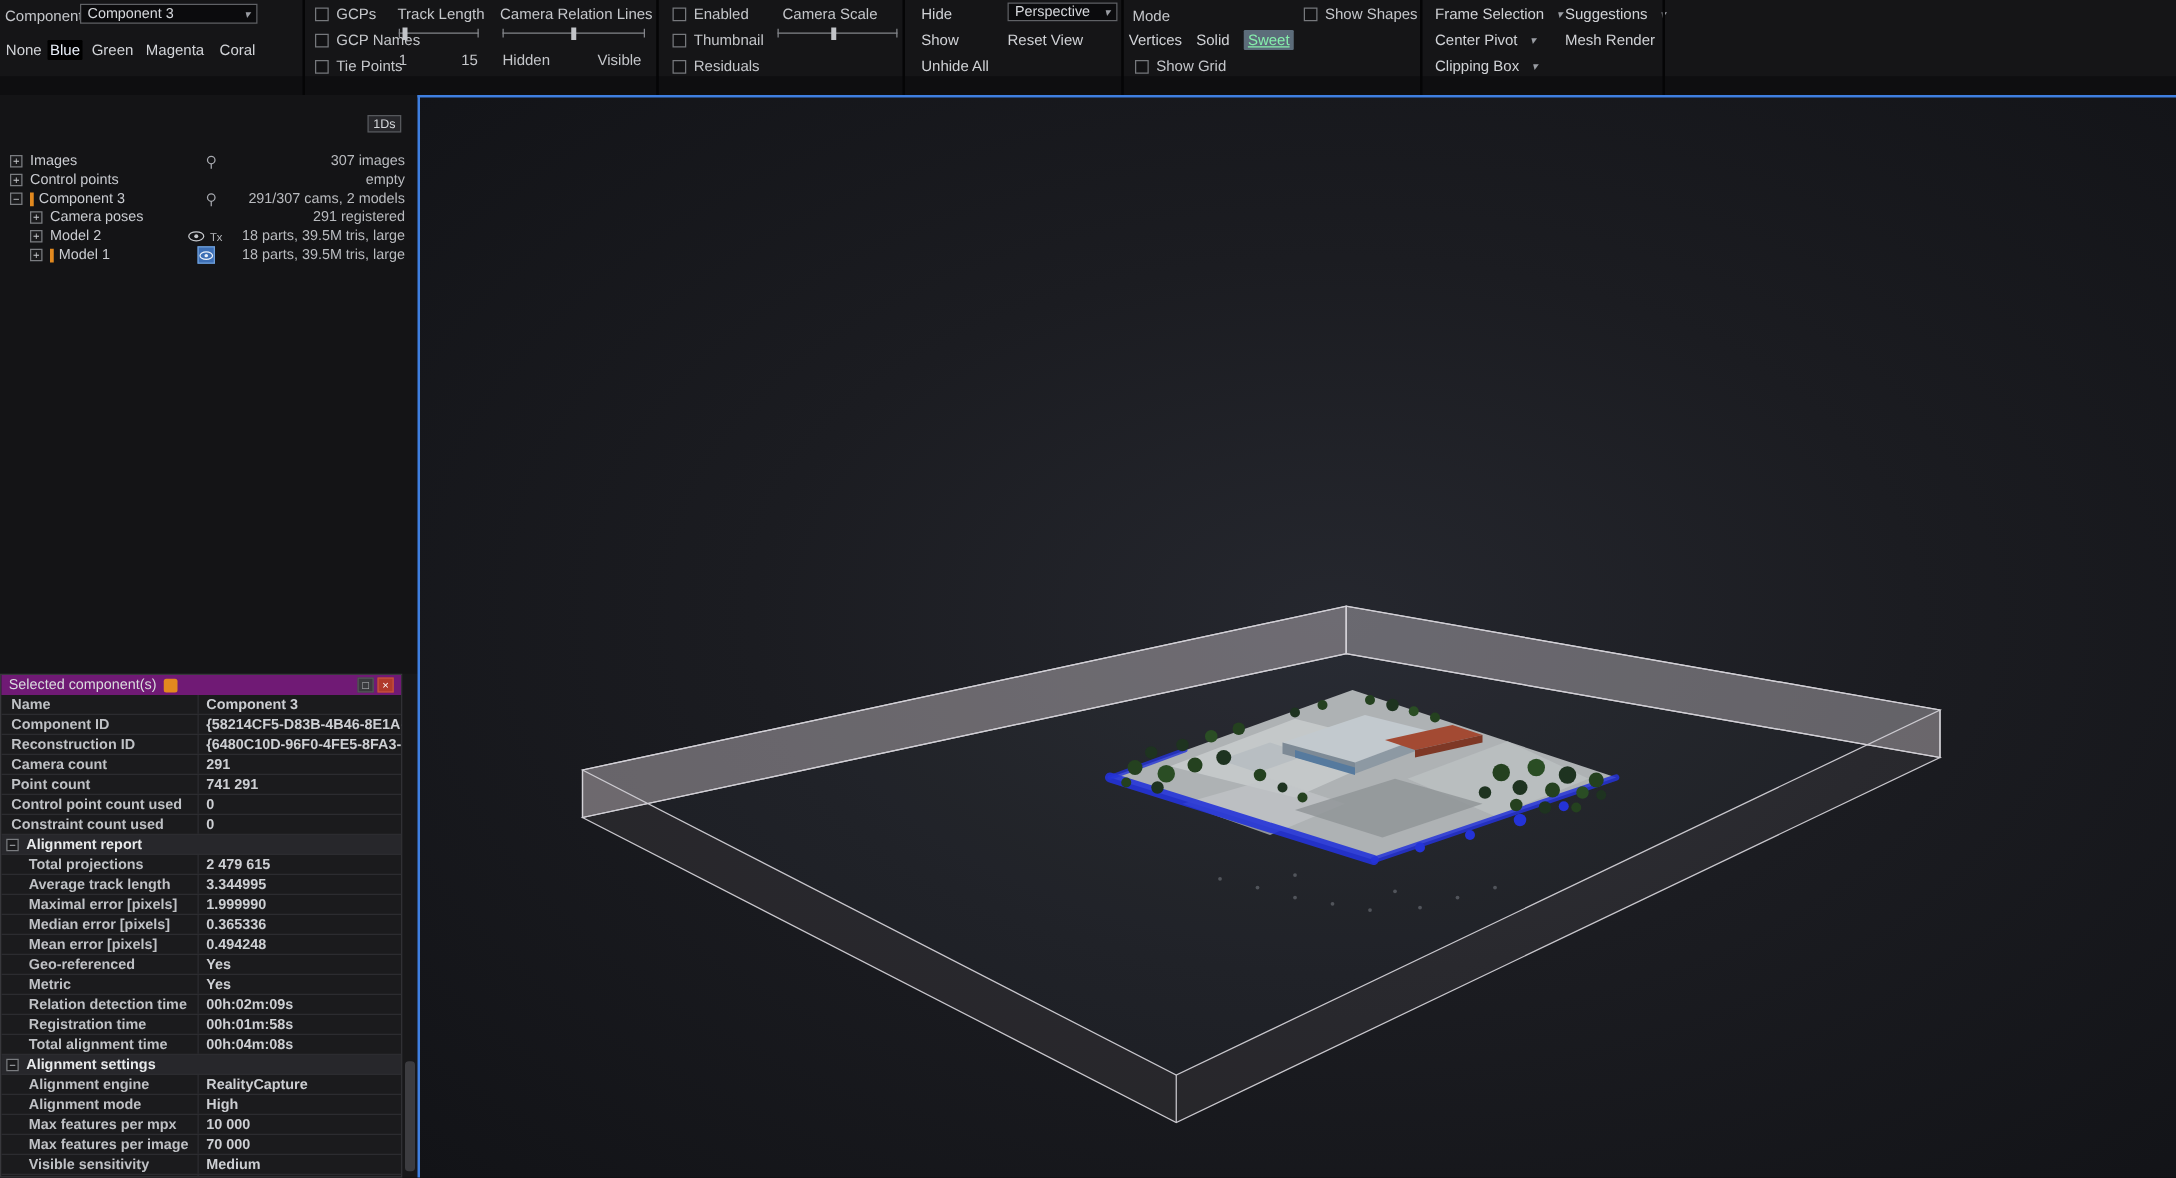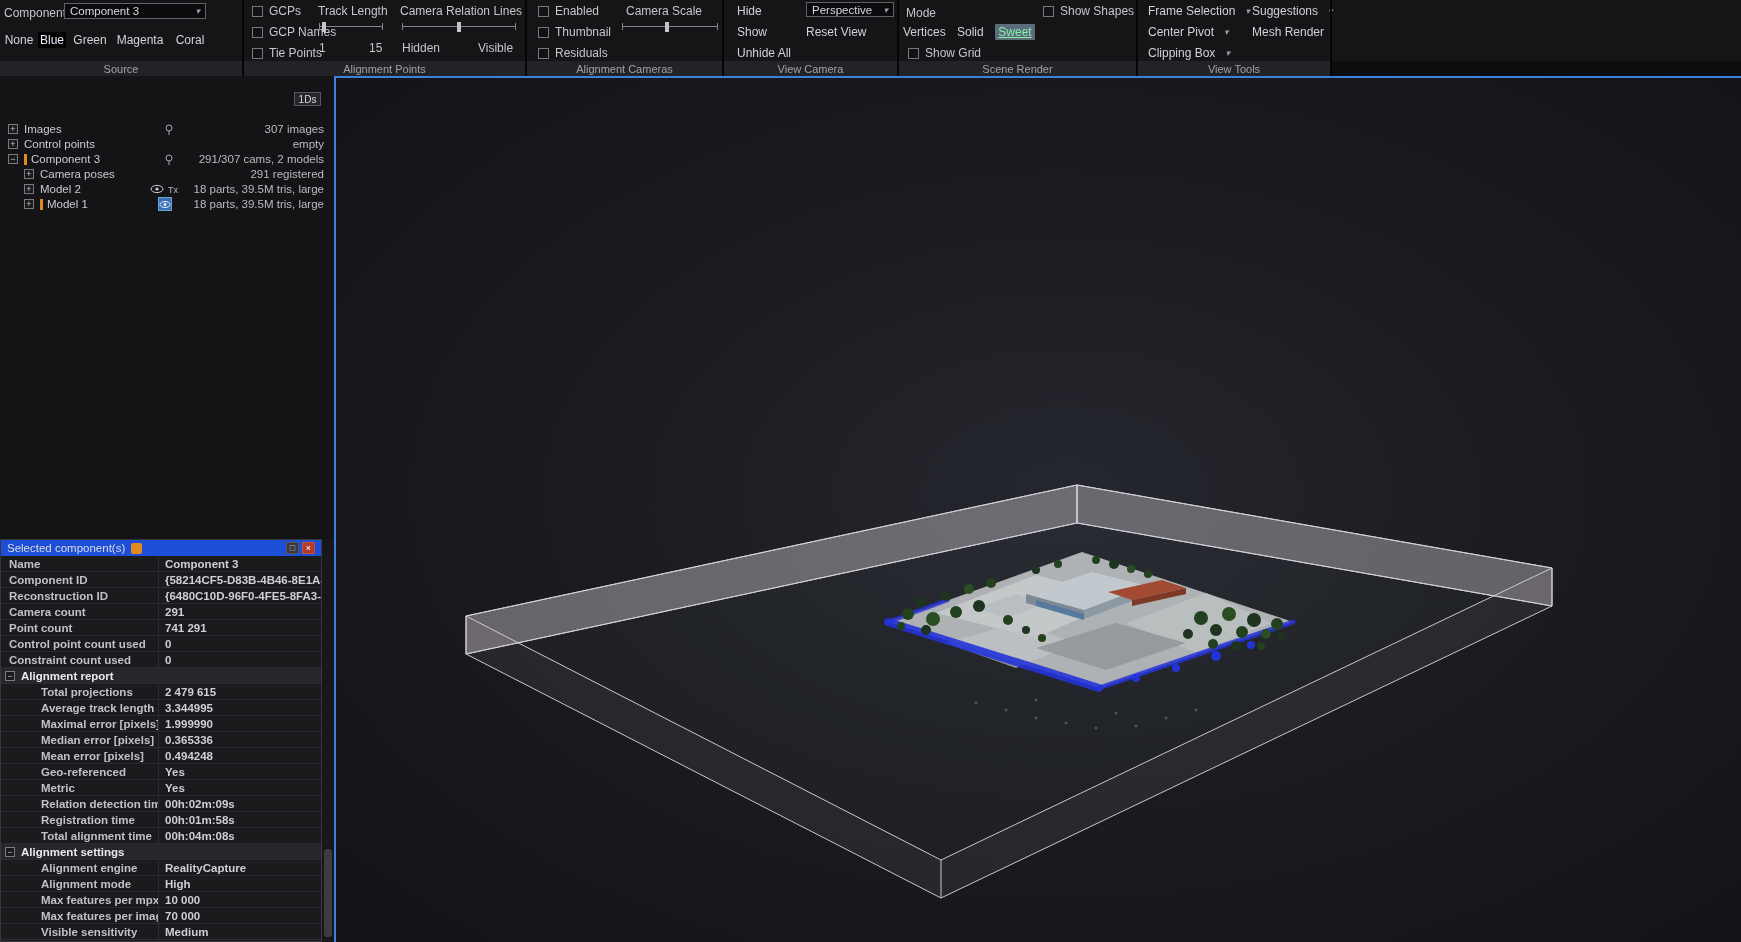--- a/index.html
+++ b/index.html
@@ -55,32 +55,32 @@
   .trow .marker { position:absolute; top:2px; width:3px; height:11px; background:#e2891f; }
   .trow .tstatus { position:absolute; right:10px; top:1px; color:#b9bbbf; white-space:nowrap; }
   .trow .ticon { position:absolute; top:2px; }
   .txt-icon { font-size:9px; color:#b9bbbf; }
   .sel-icon { position:absolute; top:0; width:14px; height:14px; background:#3d6fb5;
               border:1px solid #6f9fd8; display:flex; align-items:center; justify-content:center; }
 
   
   .props { position:absolute; left:0; top:463px; width:322px; height:403px; background:#1b1b1d;
            border:1px solid #38383c; overflow:hidden; }
-  .ptitle { height:16px; background:#1d4ed8; display:flex; align-items:center; gap:6px;
+  .ptitle { height:16px; background:#701a75; display:flex; align-items:center; gap:6px;
             padding:0 6px; font-size:11.5px; color:#dadcde; }
   .badge { width:11px; height:11px; background:#e2891f; border-radius:2px; flex:0 0 auto; }
   .wbtns { margin-left:auto; display:flex; gap:3px; }
   .wbtn { width:13px; height:12px; font-size:9px; line-height:10px; display:flex; align-items:center;
           justify-content:center; color:#bcbec2; background:#3a3a3e; border:1px solid #55575b; cursor:default; }
   .wbtn.close { color:#ffffff; background:#b03a2c; border-color:#c5503f; }
   .prow { display:flex; height:16px; border-bottom:1px solid #2c2c30; align-items:center; font-size:11.5px;font-weight:bold; }
   .prow .pl { width:158px; height:100%; padding-left:8px; border-right:1px solid #2c2c30;
               color:#bfc1c5; white-space:nowrap; overflow:hidden; display:flex; align-items:center; }
   .prow .pv { flex:1; padding-left:6px; color:#cdcfd3; white-space:nowrap; overflow:hidden; }
-  .indent .pl { padding-left:40px; }
+  .indent .pl { padding-left:22px; }
   .prow.section { background:#27272b; color:#e8eaec; font-weight:bold; gap:6px; padding-left:4px; }
   .sec-toggle { width:10px; height:10px; border:1px solid #7a7c80; background:#1a1a1c; color:#c6c8cc;
                 font-size:9px; line-height:8px; text-align:center; font-weight:normal; }
   .pscroll { position:absolute; left:322px; top:463px; width:12px; height:403px; background:#18181a; }
   .pscroll .thumb { position:absolute; left:2px; width:8px; top:310px; height:88px;
                     background:#3c3c40; border-radius:3px; }
 
   
   .viewport { position:absolute; left:334px; top:76px; width:1407px; height:866px;
               border-top:2px solid #3f7fe0; border-left:2px solid #3f7fe0;
@@ -197,28 +197,20 @@
     </div>
 
     <i class="vdiv" style="left:242px"></i>
     <i class="vdiv" style="left:525px"></i>
     <i class="vdiv" style="left:722px"></i>
     <i class="vdiv" style="left:897px"></i>
     <i class="vdiv" style="left:1136px"></i>
     <i class="vdiv" style="left:1330px"></i>
   </div>
 
-  <div class="captions">
-    <span class="cap" style="left:0;width:242px">Source</span>
-    <span class="cap" style="left:244px;width:281px">Alignment Points</span>
-    <span class="cap" style="left:527px;width:195px">Alignment Cameras</span>
-    <span class="cap" style="left:724px;width:173px">View Camera</span>
-    <span class="cap" style="left:899px;width:237px">Scene Render</span>
-    <span class="cap" style="left:1138px;width:192px">View Tools</span>
-  </div>
 
   <div class="leftcol">
     <div class="ds-btn">1Ds</div>
 
     <div class="trow" style="top:46px">
       <span class="expand" style="left:8px">+</span>
       <span class="tlabel" style="left:24px">Images</span>
       <span class="ticon" style="left:164px">
         <svg width="10" height="12">
             <circle cx="5" cy="4" r="3" fill="none" stroke="#a8aab0" stroke-width="1"></circle>

